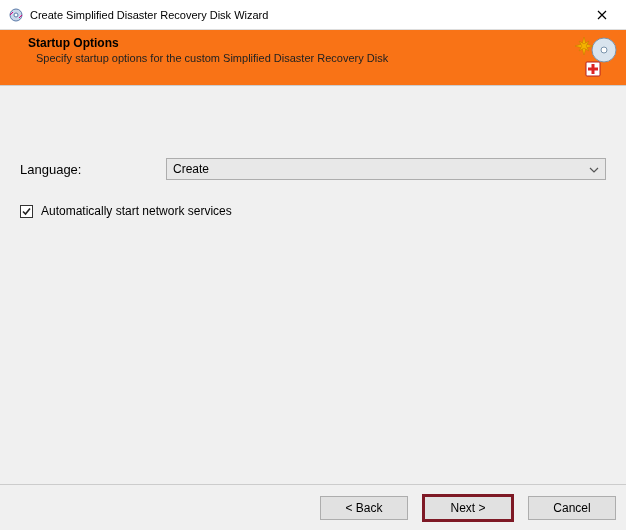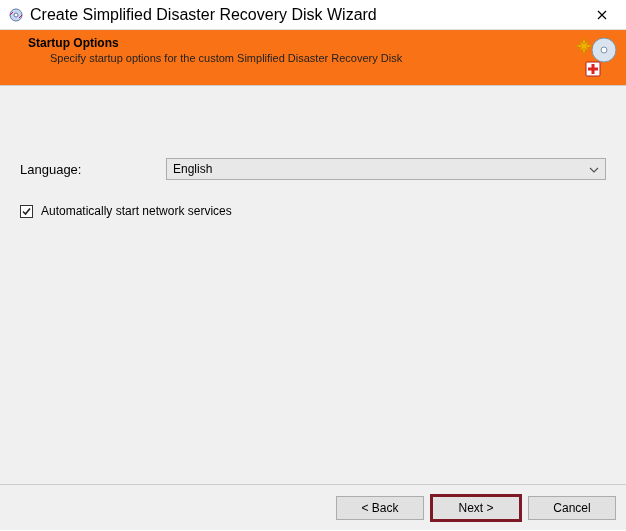--- a/index.html
+++ b/index.html
@@ -22,42 +22,42 @@
     border-bottom: 1px solid #ddd;
   }
   .title-icon {
     width: 16px; height: 16px;
     margin-right: 6px;
     display: inline-flex;
     align-items: center; justify-content: center;
   }
   .title-text {
     flex: 1;
-    font-size: 16px;
+    font-size: 11px;
   }
   .close-btn {
     width: 40px; height: 28px;
     display: flex; align-items: center; justify-content: center;
     cursor: pointer;
   }
 
   .header {
     height: 56px;
     background: #f97316;
     padding: 6px 14px 0 28px;
     position: relative;
     border-bottom: 1px solid #ccc;
   }
   .header-title {
     font-weight: bold;
     font-size: 12px;
   }
   .header-sub {
     font-size: 11px;
-    margin-left: 22px;
+    margin-left: 8px;
     margin-top: 2px;
     color: #222;
   }
   .header-iconbox {
     position: absolute;
     right: 8px;
     top: 4px;
     width: 46px; height: 46px;
   }
 
@@ -114,21 +114,21 @@
   .checkbox svg { display: block; }
 
   .footer {
     height: 46px;
     background: #f0f0f0;
     border-top: 1px solid #ccc;
     display: flex;
     justify-content: flex-end;
     align-items: center;
     padding-right: 10px;
-    gap: 8px;
+    gap: 16px;
     padding-left: 32px;
   }
   .btn {
     min-width: 88px;
     height: 24px;
     background: #e1e1e1;
     border: 1px solid #adadad;
     font-size: 12px;
     text-align: center;
     line-height: 22px;
@@ -180,21 +180,21 @@
       <rect x="16" y="33.5" width="10" height="3" fill="#d22"></rect>
     </svg>
   </div>
 </div>
 
 <div class="body">
   <div class="row">
     <div class="label">Language:</div>
     <div class="select">
       <div class="select-box">
-        <span>English</span>
+        <span>Create</span>
         <span class="chev">
           <svg width="10" height="6" viewBox="0 0 10 6">
               <path d="M1 1 L5 5 L9 1" fill="none" stroke="#555" stroke-width="1.2"></path>
             </svg>
         </span>
       </div>
     </div>
   </div>
 
   <div class="check-row">

